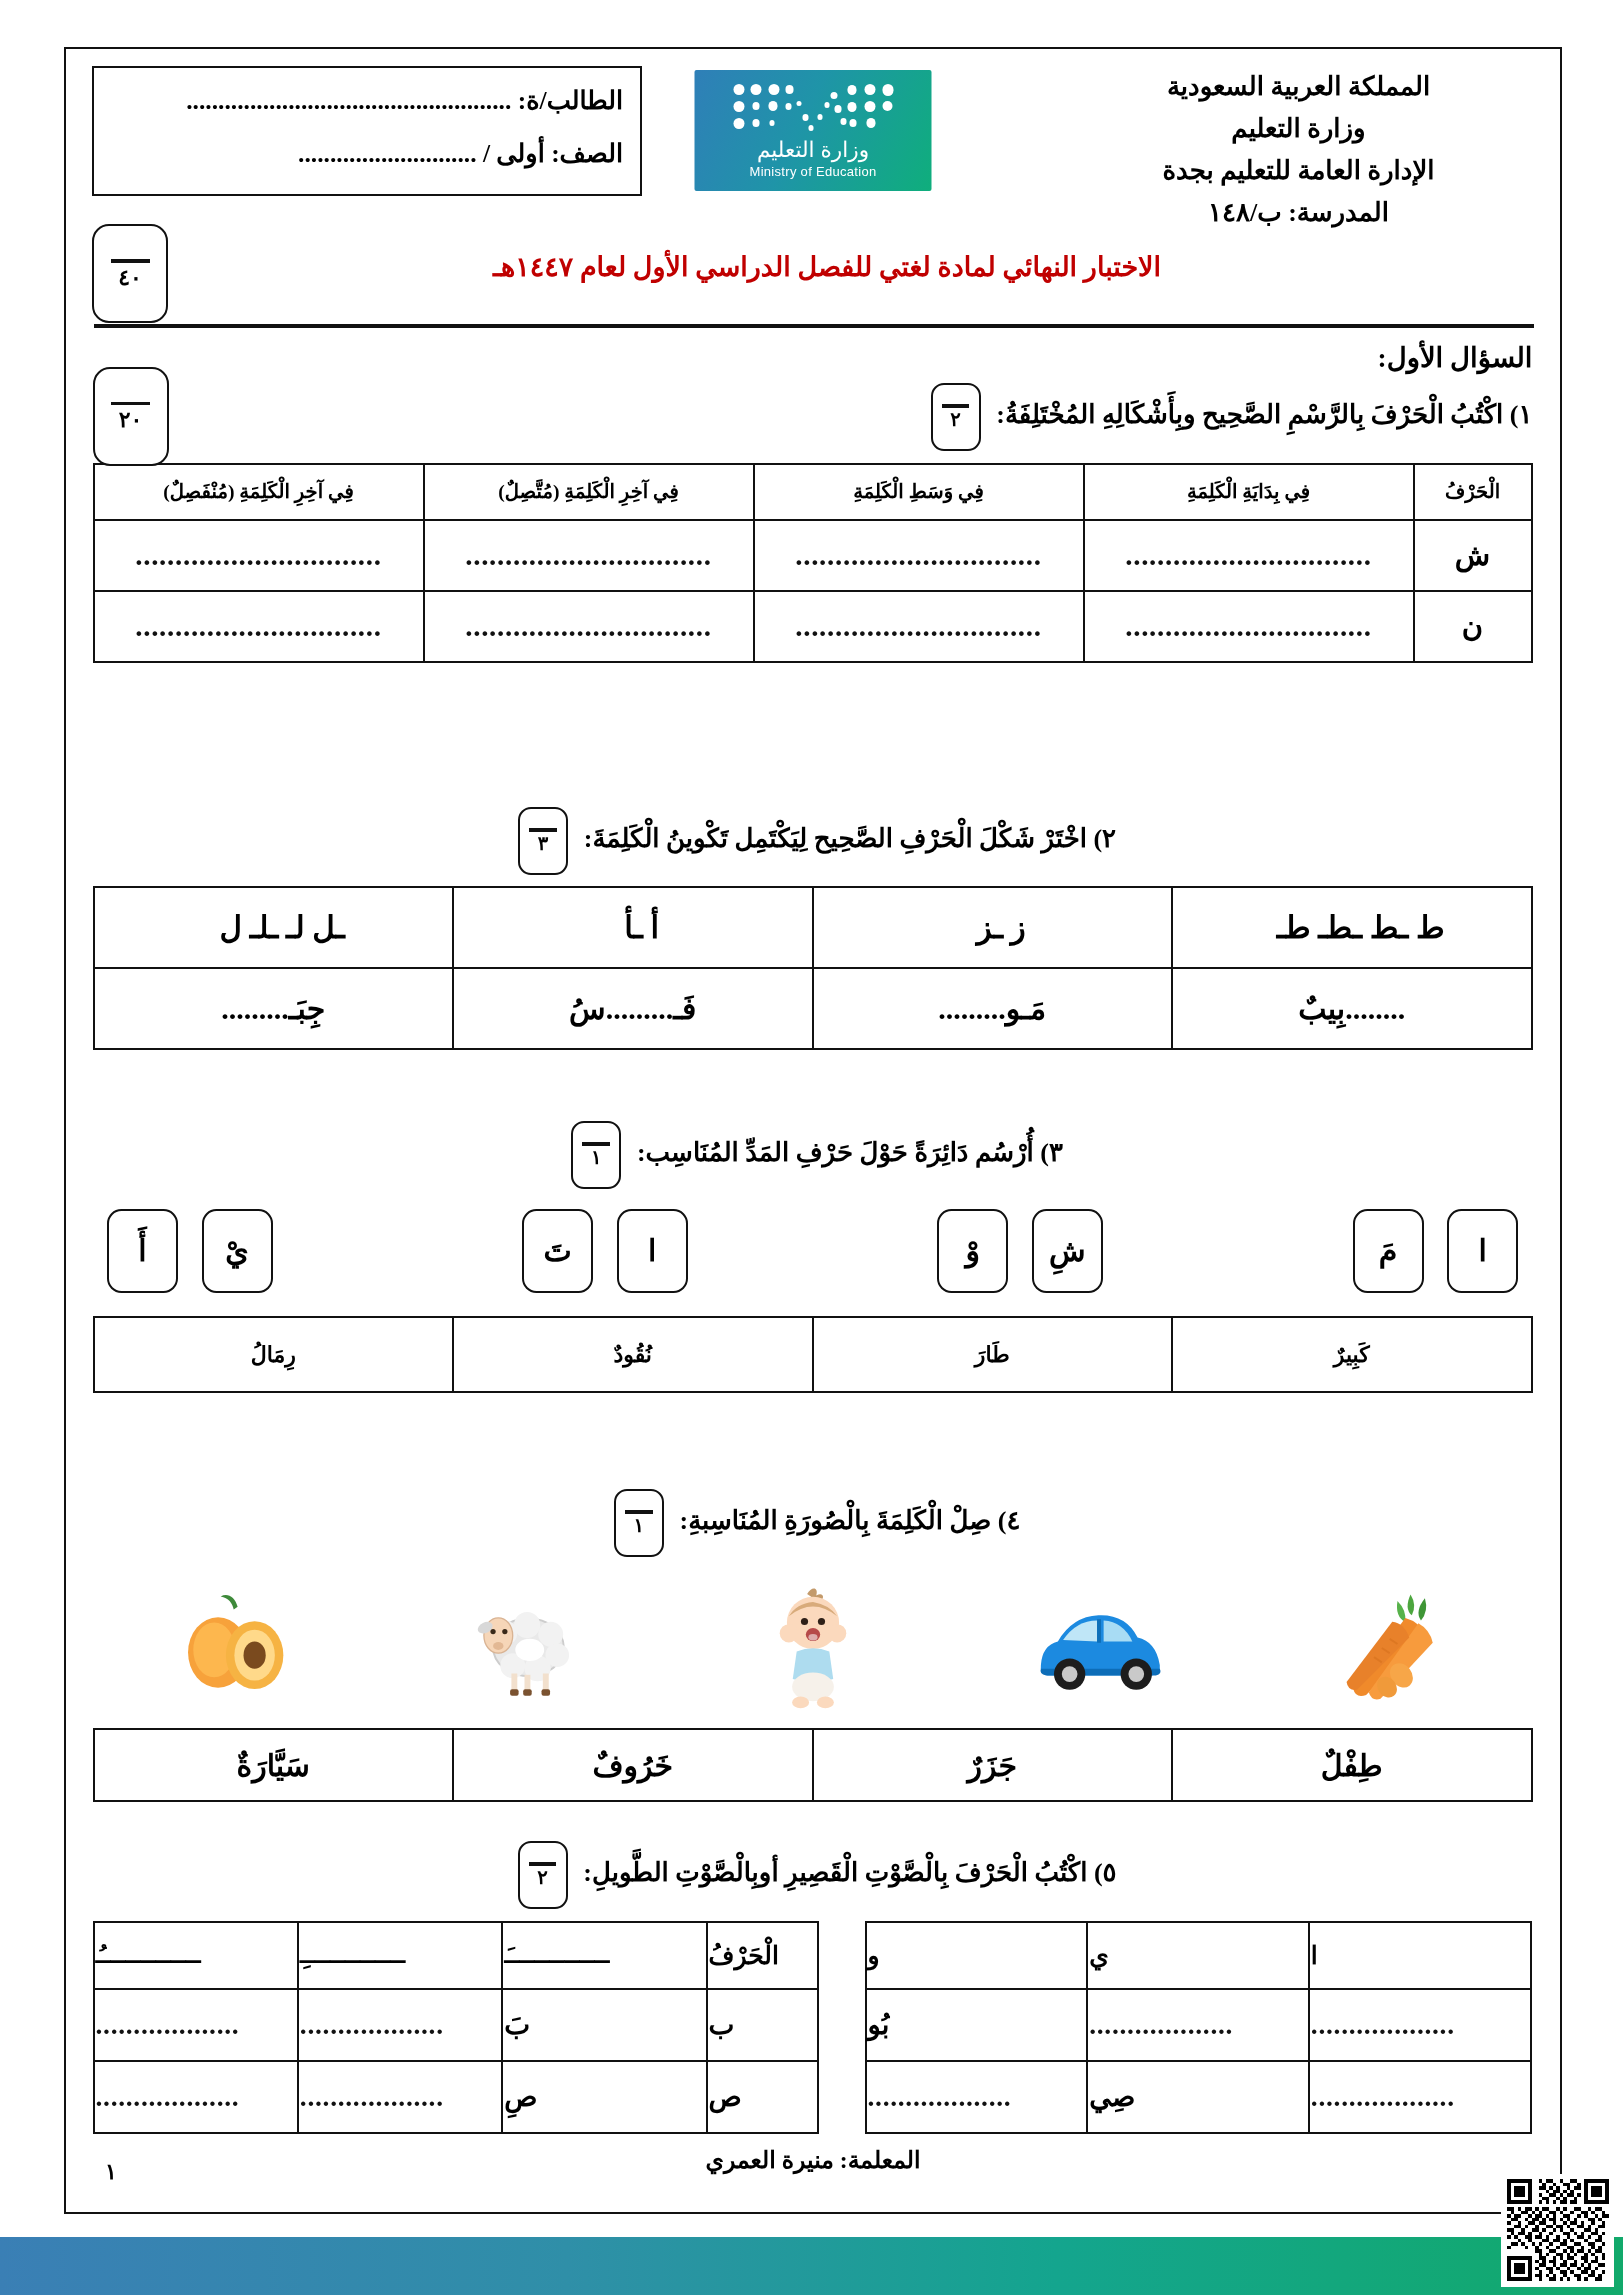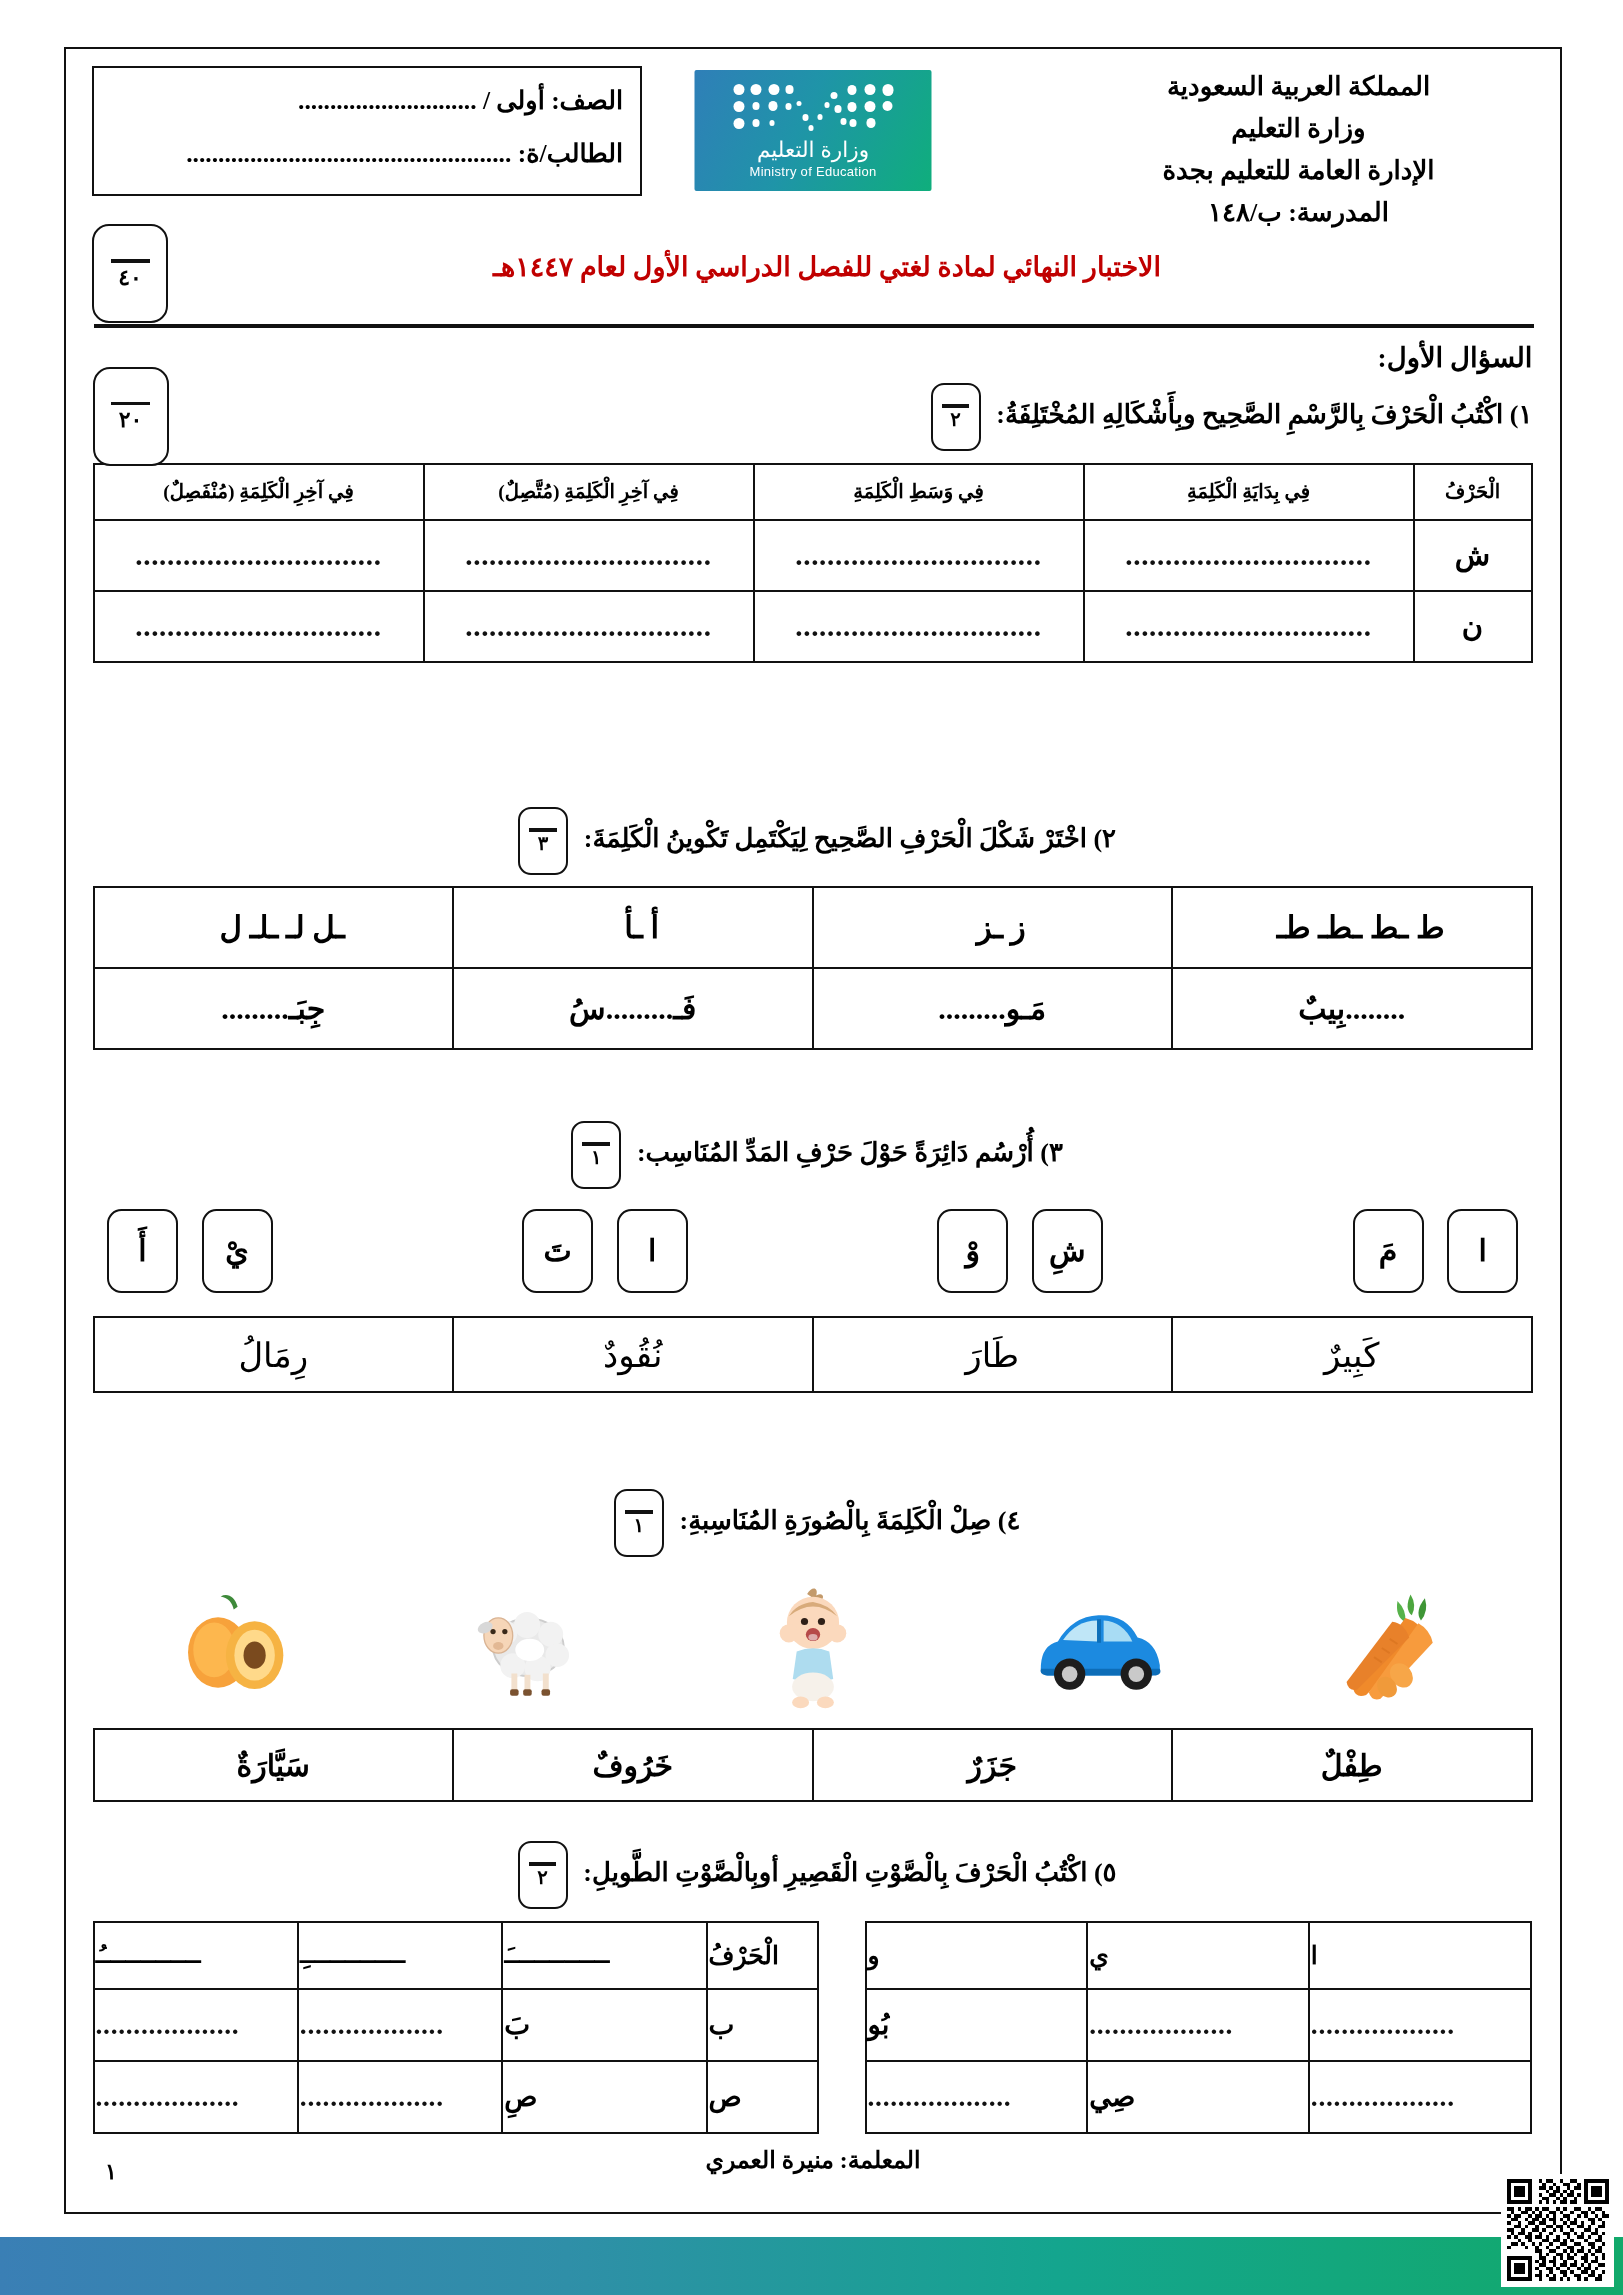--- a/index.html
+++ b/index.html
@@ -101,21 +101,21 @@
   
   .s3{position:absolute;right:27.5px;top:1072px;width:1440px;}
   .bubble-row{display:flex;flex-direction:row-reverse;justify-content:space-between;margin-top:19.6px;padding:0 14.4px;}
   .pair{display:flex;flex-direction:row-reverse;gap:23.6px;}
   .bubble{
     width:71px;height:84px;border:2.6px solid #111;border-radius:14.4px;
     display:flex;align-items:center;justify-content:center;
     font-size:30px;font-weight:bold;box-sizing:border-box;background:#fff;
   }
   .t3{margin-top:23.6px;}
-  .t3 td{height:71px;font-size:34px;font-weight:normal;margin-top:44px;}
+  .t3 td{height:71px;font-size:22px;font-weight:bold;margin-top:44px;}
 
   
   .s4{position:absolute;right:27.5px;top:1440px;width:1440px;}
   .pics{display:flex;flex-direction:row-reverse;justify-content:space-around;align-items:flex-end;margin-top:17px;height:137px;}
   .pic{width:151px;height:131px;display:flex;align-items:center;justify-content:center;}
   .t4{margin-top:17px;}
   .t4 td{height:68px;font-size:30px;font-weight:bold;}
 
   
   .s5{position:absolute;right:27.5px;top:1792px;width:1440px;}
@@ -181,26 +181,26 @@
         <i style="left:135px;top:37px;width:9.2px;height:9.2px"></i>
         <i style="left:151px;top:2.6px;width:11.8px;height:11.8px"></i>
         <i style="left:151px;top:19.6px;width:10.5px;height:10.5px"></i>
       </div>
       <div class="logo-ar">وزارة التعليم</div>
       <div class="logo-en">Ministry of Education</div>
     </div>
 
     <div class="stu-box">
       <div class="stu-line">
+        <span>الطالب/ة:</span>
+        <span class="dotfill">...................................................</span>
+      </div>
+      <div class="stu-line">
         <span>الصف: أولى /</span>
         <span class="dotfill">............................</span>
-      </div>
-      <div class="stu-line">
-        <span>الطالب/ة:</span>
-        <span class="dotfill">...................................................</span>
       </div>
     </div>
   </div>
 
   <div class="title-row">
     <div class="score-box score-total">
       <div class="bar"></div>
       <div class="num">٤٠</div>
     </div>
     <div class="exam-title">الاختبار النهائي لمادة لغتي للفصل الدراسي الأول لعام ١٤٤٧هـ</div>

